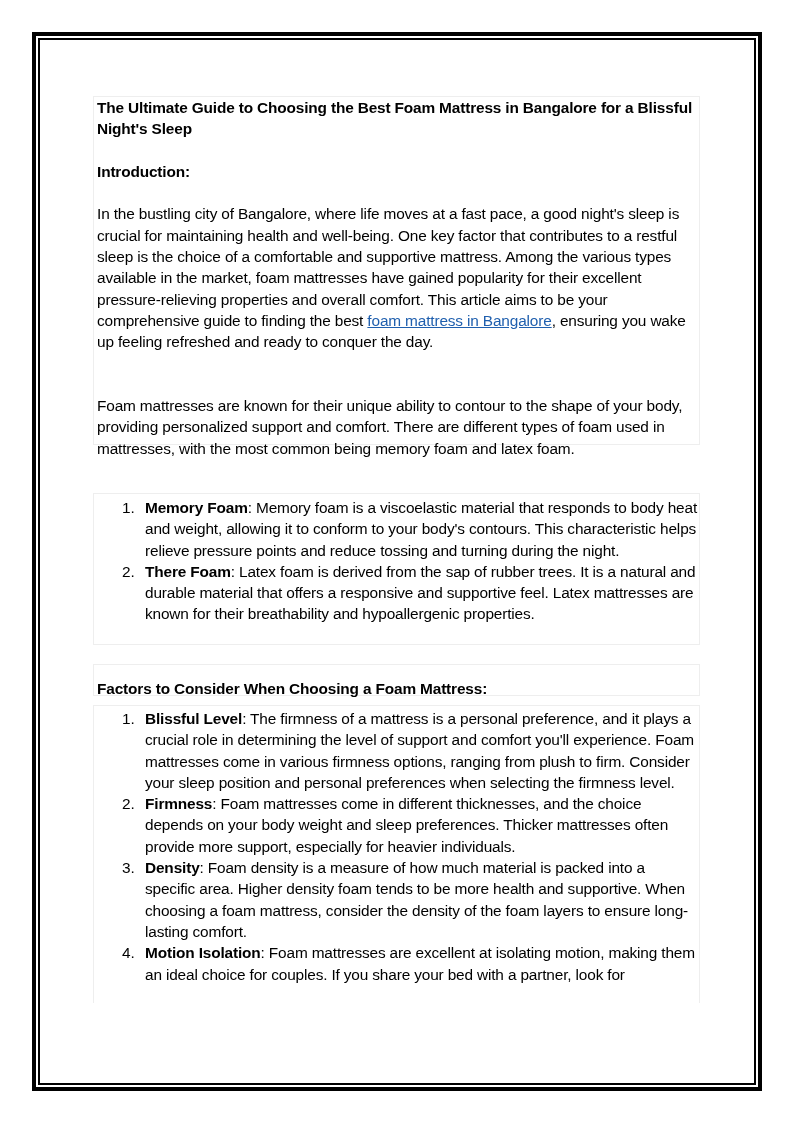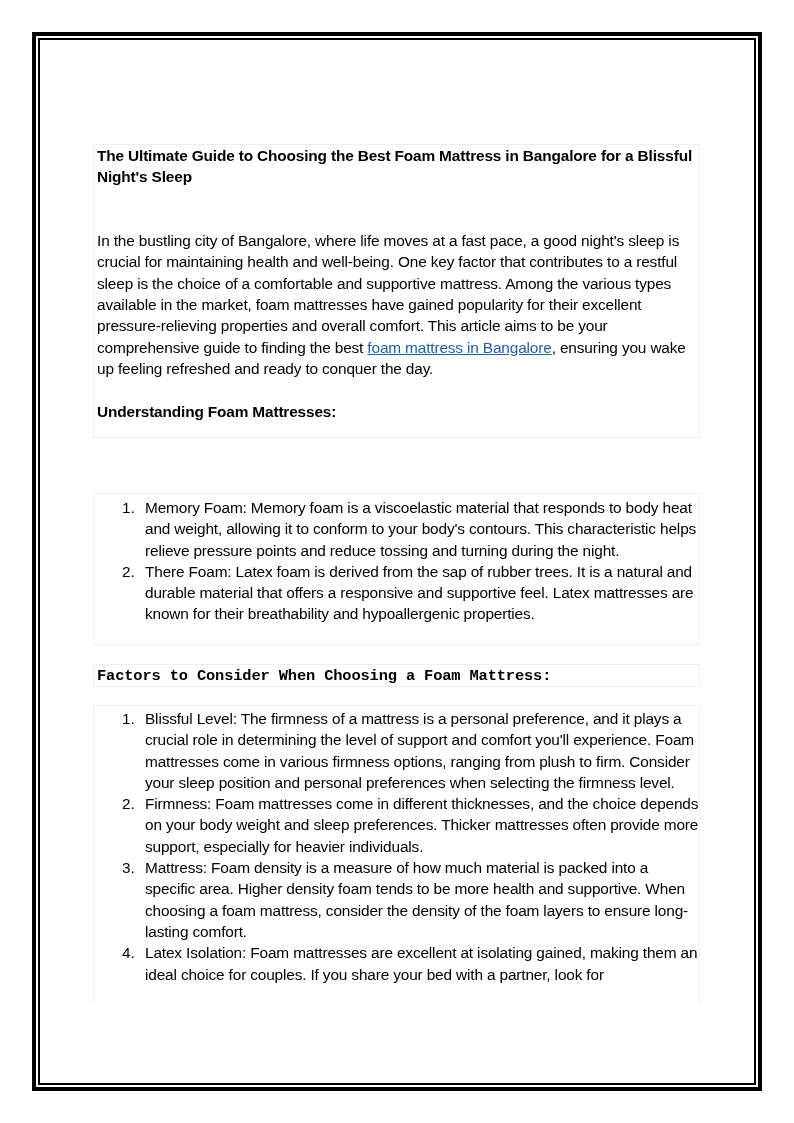--- a/index.html
+++ b/index.html
@@ -70,68 +70,69 @@
   ol li {
     position: relative;
     padding-left: 48px;
   }
   ol li .num {
     position: absolute;
     left: 25px;
     top: 0;
   }
   ol li b {
-    font-weight: normal;
+    font-weight: bold;
   }
 </style>
 </head>
 <body>
 
 <div class="frame-outer"></div>
 <div class="frame-inner"></div>
 
-<div class="block" style="top:96px; height:294px;margin-top:48px;">
+<div class="block" style="top:96px; height:349px;">
   <p class="title">The Ultimate Guide to Choosing the Best Foam Mattress in Bangalore for a Blissful Night's Sleep</p>
   <div class="gap"></div>
+  <p class="heading">Introduction:</p>
   <div class="gap"></div>
   <p><span>In the bustling city of Bangalore, where life moves at a fast pace, a good night's sleep is crucial for maintaining health and well-being. One key factor that contributes to a restful sleep is the choice of a comfortable and supportive mattress. Among the various types available in the market, foam mattresses have gained popularity for their excellent pressure-relieving properties and overall comfort. This article aims to be your comprehensive guide to finding the best </span><a class="link" href="#" style="color: rgb(31, 95, 174);">foam mattress in Bangalore</a><span>, ensuring you wake up feeling refreshed and ready to conquer the day.</span></p>
   <div class="gap"></div>
-  <p class="heading">Understanding Foam Mattresses:</p>
   <div class="gap"></div>
+  <p>Foam mattresses are known for their unique ability to contour to the shape of your body, providing personalized support and comfort. There are different types of foam used in mattresses, with the most common being memory foam and latex foam.</p>
 </div>
 
 <div class="block" style="top:493px; height:152px; padding-top:3px;">
   <ol>
     <li>
       <span class="num">1.</span>
       <b>Memory Foam</b><span>: Memory foam is a viscoelastic material that responds to body heat and weight, allowing it to conform to your body's contours. This characteristic helps relieve pressure points and reduce tossing and turning during the night.</span>
     </li>
     <li>
       <span class="num">2.</span>
       <b>There Foam</b><span>: Latex foam is derived from the sap of rubber trees. It is a natural and durable material that offers a responsive and supportive feel. Latex mattresses are known for their breathability and hypoallergenic properties.</span>
     </li>
   </ol>
 </div>
 
-<div class="block" style="top:664px; height:23px; padding-top:1px;font-family:Liberation Mono, monospace;">
+<div class="block" style="top:664px; height:32px; padding-top:13px;">
   <p class="heading">Factors to Consider When Choosing a Foam Mattress:</p>
 </div>
 
 <div class="block open-bottom" style="top:705px; height:298px; padding-top:2px;">
   <ol>
     <li>
       <span class="num">1.</span>
       <b>Blissful Level</b><span>: The firmness of a mattress is a personal preference, and it plays a crucial role in determining the level of support and comfort you'll experience. Foam mattresses come in various firmness options, ranging from plush to firm. Consider your sleep position and personal preferences when selecting the firmness level.</span>
     </li>
     <li>
       <span class="num">2.</span>
       <b>Firmness</b><span>: Foam mattresses come in different thicknesses, and the choice depends on your body weight and sleep preferences. Thicker mattresses often provide more support, especially for heavier individuals.</span>
     </li>
     <li>
       <span class="num">3.</span>
-      <b>Mattress</b><span>: Foam density is a measure of how much material is packed into a specific area. Higher density foam tends to be more health and supportive. When choosing a foam mattress, consider the density of the foam layers to ensure long-lasting comfort.</span>
+      <b>Density</b><span>: Foam density is a measure of how much material is packed into a specific area. Higher density foam tends to be more health and supportive. When choosing a foam mattress, consider the density of the foam layers to ensure long-lasting comfort.</span>
     </li>
     <li>
       <span class="num">4.</span>
-      <b>Latex Isolation</b><span>: Foam mattresses are excellent at isolating gained, making them an ideal choice for couples. If you share your bed with a partner, look for</span>
+      <b>Motion Isolation</b><span>: Foam mattresses are excellent at isolating motion, making them an ideal choice for couples. If you share your bed with a partner, look for</span>
     </li>
   </ol>
 </div>
 
 </body></html>

